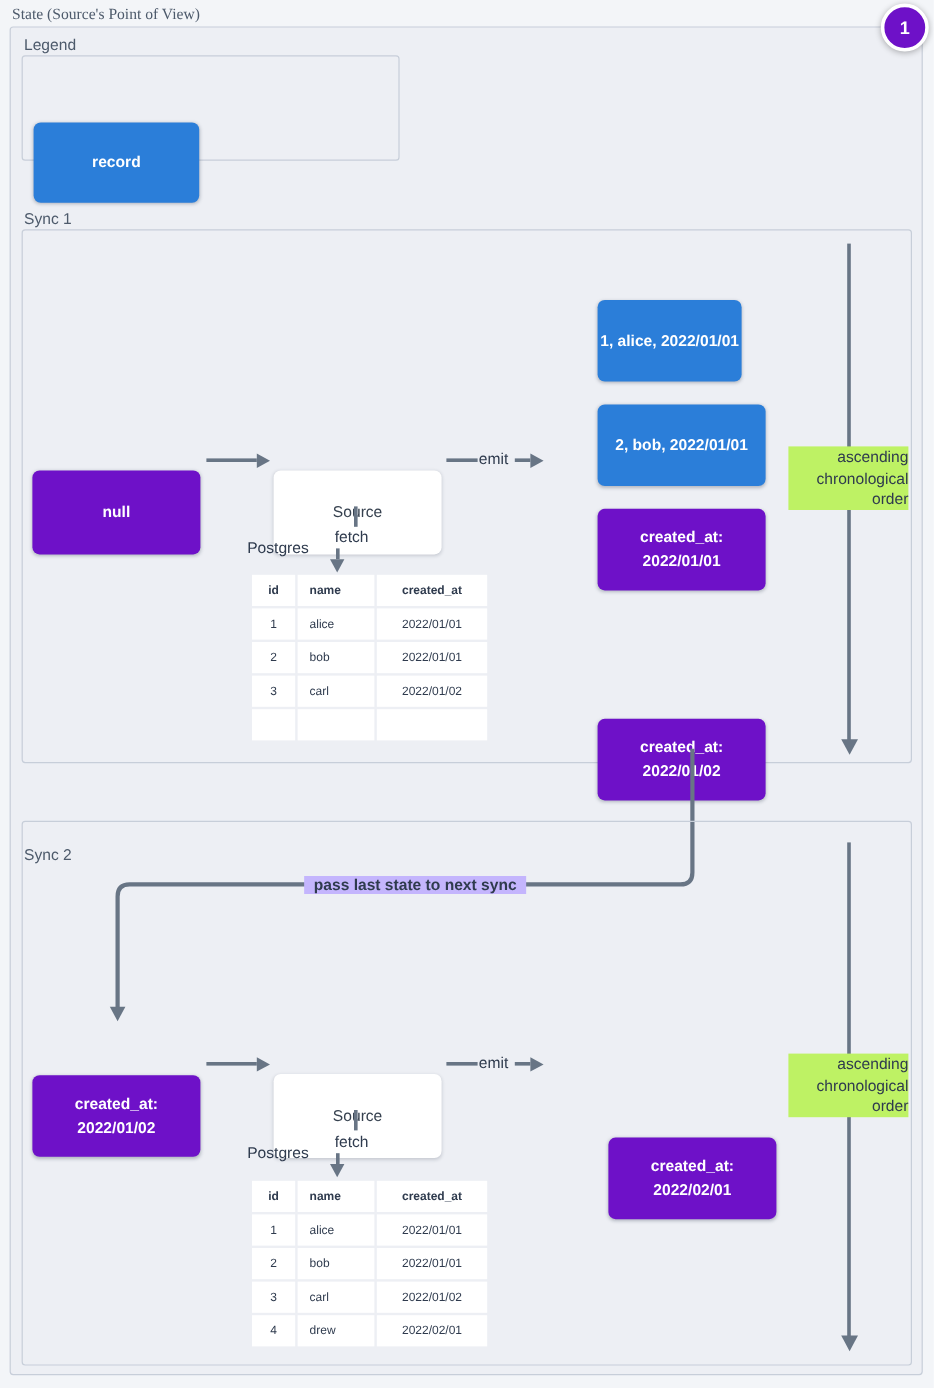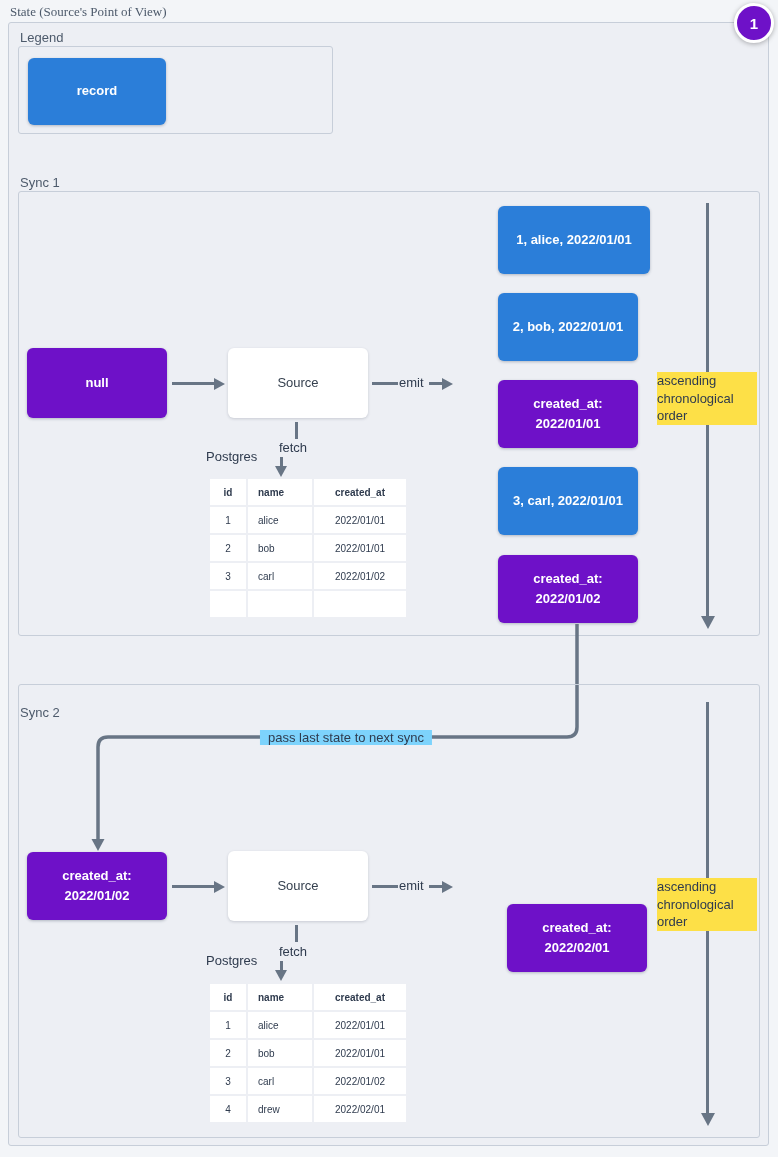--- a/index.html
+++ b/index.html
@@ -9,39 +9,39 @@
     font-family:"Liberation Sans", sans-serif; color:#2f3b4e;
   }
   .frame { position:absolute; border:1.5px solid #c7ced9; border-radius:3px; box-sizing:border-box; }
   .frame.outer { background:#edeff4; }
   .frame-label { position:absolute; font-size:13px; color:#4d5a6b; }
   .page-title { position:absolute; font-size:13px; color:#4d5a6b; }
   .node {
     position:absolute; display:flex; align-items:center; justify-content:center;
     border-radius:6px; font-size:13px; font-weight:bold; color:#fff;
     text-align:center; white-space:pre-line; line-height:1.55;
-    box-shadow:0 1px 3px rgba(25,39,60,.28); box-sizing:border-box;
+    box-shadow:0 1px 3px rgba(25,39,60,.28); box-sizing:border-box;margin-top:44px;
   }
   .node.record { background:var(--record,#2b7ed9); }
   .node.state  { background:var(--state,#6e11c8); }
   .node.source { background:#fff; color:#36414f; font-weight:normal; box-shadow:0 1px 3px rgba(25,39,60,.18); }
   .hline,.vline { position:absolute; background:var(--arrow,#687585); }
   .tri-right { position:absolute; width:0; height:0;
     border-top:6px solid transparent; border-bottom:6px solid transparent;
     border-left:11px solid var(--arrow,#687585); }
   .tri-down { position:absolute; width:0; height:0;
     border-left:6.5px solid transparent; border-right:6.5px solid transparent;
     border-top:11px solid var(--arrow,#687585); }
   .tri-down.lg { border-left-width:7px; border-right-width:7px; border-top-width:13px; }
   .flow-label { position:absolute; font-size:13px; color:#2f3b4e; }
   .flow-label.center { text-align:center; }
-  .order-label { position:absolute; width:100px; text-align:left; font-size:13px;
-    line-height:17.5px; color:#2f3b4e; background:#fde047; white-space:pre-line; }
-  .conn-label { position:absolute; font-size:13px; color:#2f3b4e; background:#7dd3fc;
-    padding:0 8px; transform:translateX(-50%); white-space:nowrap; }
+  .order-label { position:absolute; width:100px; text-align:right; font-size:13px;
+    line-height:17.5px; color:#2f3b4e; background:#bef264; white-space:pre-line; }
+  .conn-label { position:absolute; font-size:13px; color:#2f3b4e; background:#c4b5fd;
+    padding:0 8px; transform:translateX(-50%); white-space:nowrap;font-weight:bold; }
   .badge { position:absolute; width:34px; height:34px; border-radius:50%;
     background:var(--state,#6e11c8); border:3px solid #fff;
     display:flex; align-items:center; justify-content:center;
     color:#fff; font-weight:bold; font-size:15px; box-shadow:0 1px 5px rgba(0,0,0,.3); box-sizing:content-box; }
   table.data { position:absolute; border-collapse:separate; border-spacing:2px; font-size:10px; color:#2f3b4e; }
   table.data th, table.data td { background:#fff; height:26px; text-align:center; padding:0 4px; }
   table.data th { font-weight:bold; }
   table.data .col-id { width:28px; }
   table.data .col-name { width:50px; text-align:left; padding-left:10px; }
   table.data .col-created { width:84px; }
@@ -112,32 +112,29 @@
         <td class="col-created">2022/01/02</td>
       </tr>
       <tr>
         <td class="col-id"></td>
         <td class="col-name"></td>
         <td class="col-created"></td>
       </tr>
     </tbody>
   </table>
 
-  <div class="node record" style="left:498px; top:206px; width:152px; height:68px;">
+  <div class="node record" style="left:498px; top:206px; width:120px; height:68px;">
     <span>1, alice, 2022/01/01</span>
   </div>
   <div class="node record" style="left:498px; top:293px; width:140px; height:68px;">
     <span>2, bob, 2022/01/01</span>
   </div>
   <div class="node state" style="left:498px; top:380px; width:140px; height:68px;">
     <span>created_at:
 2022/01/01</span>
-  </div>
-  <div class="node record" style="left:498px; top:467px; width:140px; height:68px;">
-    <span>3, carl, 2022/01/01</span>
   </div>
   <div class="node state" style="left:498px; top:555px; width:140px; height:68px;">
     <span>created_at:
 2022/01/02</span>
   </div>
 
   <div class="vline" style="left:706px; top:203px; width:3px; height:414px;"></div>
   <div class="tri-down lg" style="left:700.5px; top:616px;"></div>
   <div class="order-label" style="left:657px; top:372px;">ascending
 chronological

